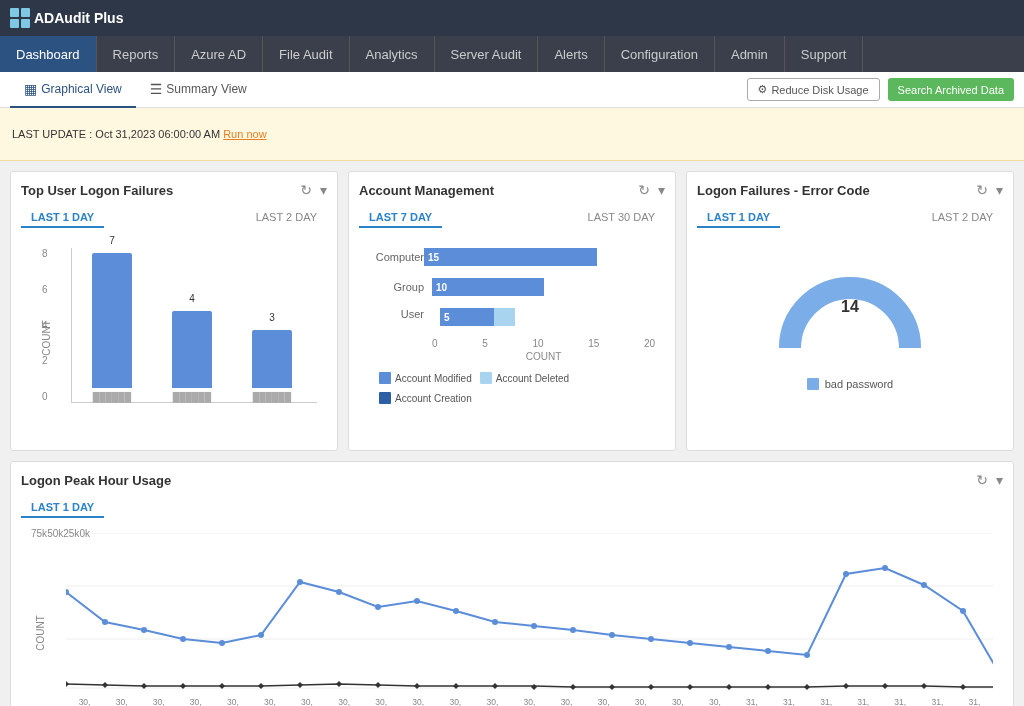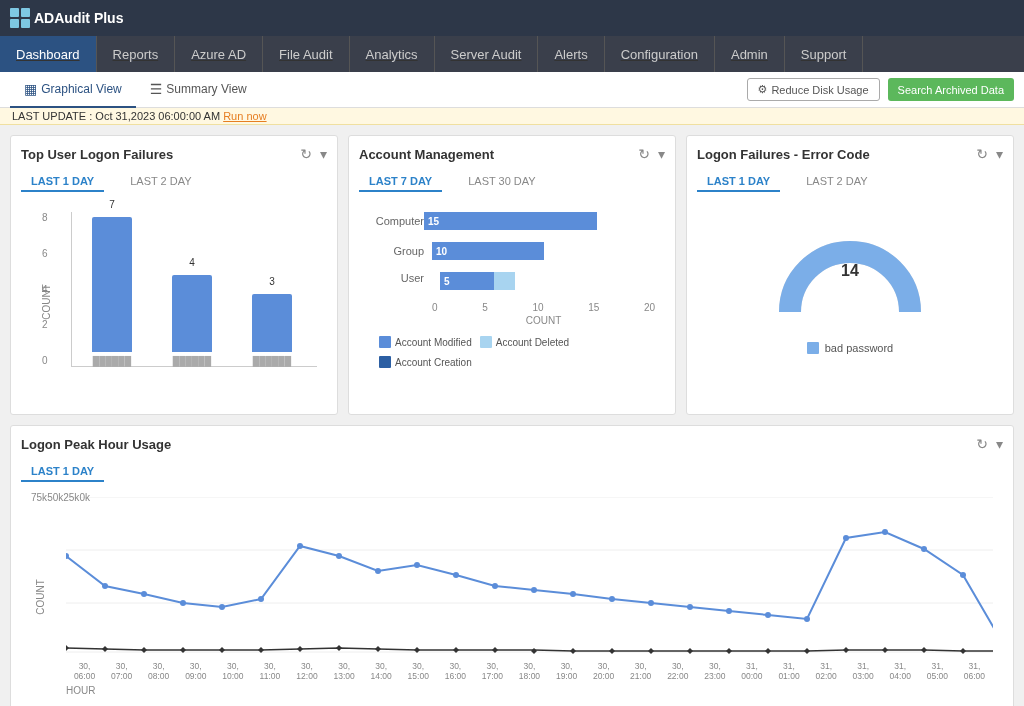--- a/index.html
+++ b/index.html
@@ -26,21 +26,20 @@
       width: 20px; height: 20px;
       display: grid; grid-template-columns: 1fr 1fr; gap: 2px;
     }
     .logo-icon span { background: #7ec8e3; border-radius: 1px; }
 
     
     nav {
       background: #3a3f4b;
       display: flex;
       height: 36px;
-      text-decoration: underline;
     }
     nav a {
       color: #ccc;
       text-decoration: none;
       padding: 0 16px;
       display: flex;
       align-items: center;
       font-size: 13px;
       border-right: 1px solid #555;
       cursor: pointer;
@@ -72,21 +71,21 @@
       display: flex; align-items: center; gap: 4px;
     }
     .btn-search {
       background: #5cb85c; color: #fff; border: none;
       padding: 4px 10px; border-radius: 3px; cursor: pointer; font-size: 11px;
     }
 
     
     .update-bar {
       background: #fff8e1;
-      padding: 2px 12px;
+      padding: 20px 12px;
       font-size: 11px;
       border-bottom: 1px solid #f0e0a0;
     }
     .run-now { color: #e67e22; cursor: pointer; text-decoration: underline; }
 
     
     .main { padding: 10px; }
 
     
     .widget-row { display: flex; gap: 10px; margin-bottom: 10px; }
@@ -101,21 +100,21 @@
     }
 
     .widget-header {
       display: flex; justify-content: space-between; align-items: center;
       margin-bottom: 10px;
     }
     .widget-title { font-size: 13px; font-weight: bold; color: #333; }
     .widget-controls { display: flex; gap: 8px; align-items: center; }
     .widget-btn { background: none; border: none; cursor: pointer; color: #888; font-size: 14px; }
 
-    .time-tabs { display: flex; gap: 16px; margin-bottom: 10px; }
+    .time-tabs { display: flex; gap: 0; margin-bottom: 10px; justify-content: space-between; }
     .time-tab {
       padding: 3px 10px; font-size: 11px; cursor: pointer;
       color: #888; border-bottom: 2px solid transparent;
     }
     .time-tab.active { color: #2c82c9; border-bottom-color: #2c82c9; font-weight: bold; }
     .bar-group { display: flex; flex-direction: column; align-items: center; position: relative; }
     .bar { background: #5b8dd9; width: 40px; border-radius: 2px 2px 0 0; }
     .legend { display: flex; flex-wrap: wrap; gap: 8px; margin-top: 8px; padding-left: 10px; }
     .legend-item { display: flex; align-items: center; gap: 4px; font-size: 10px; color: #555; }
     .legend-color { width: 12px; height: 12px; border-radius: 1px; }

